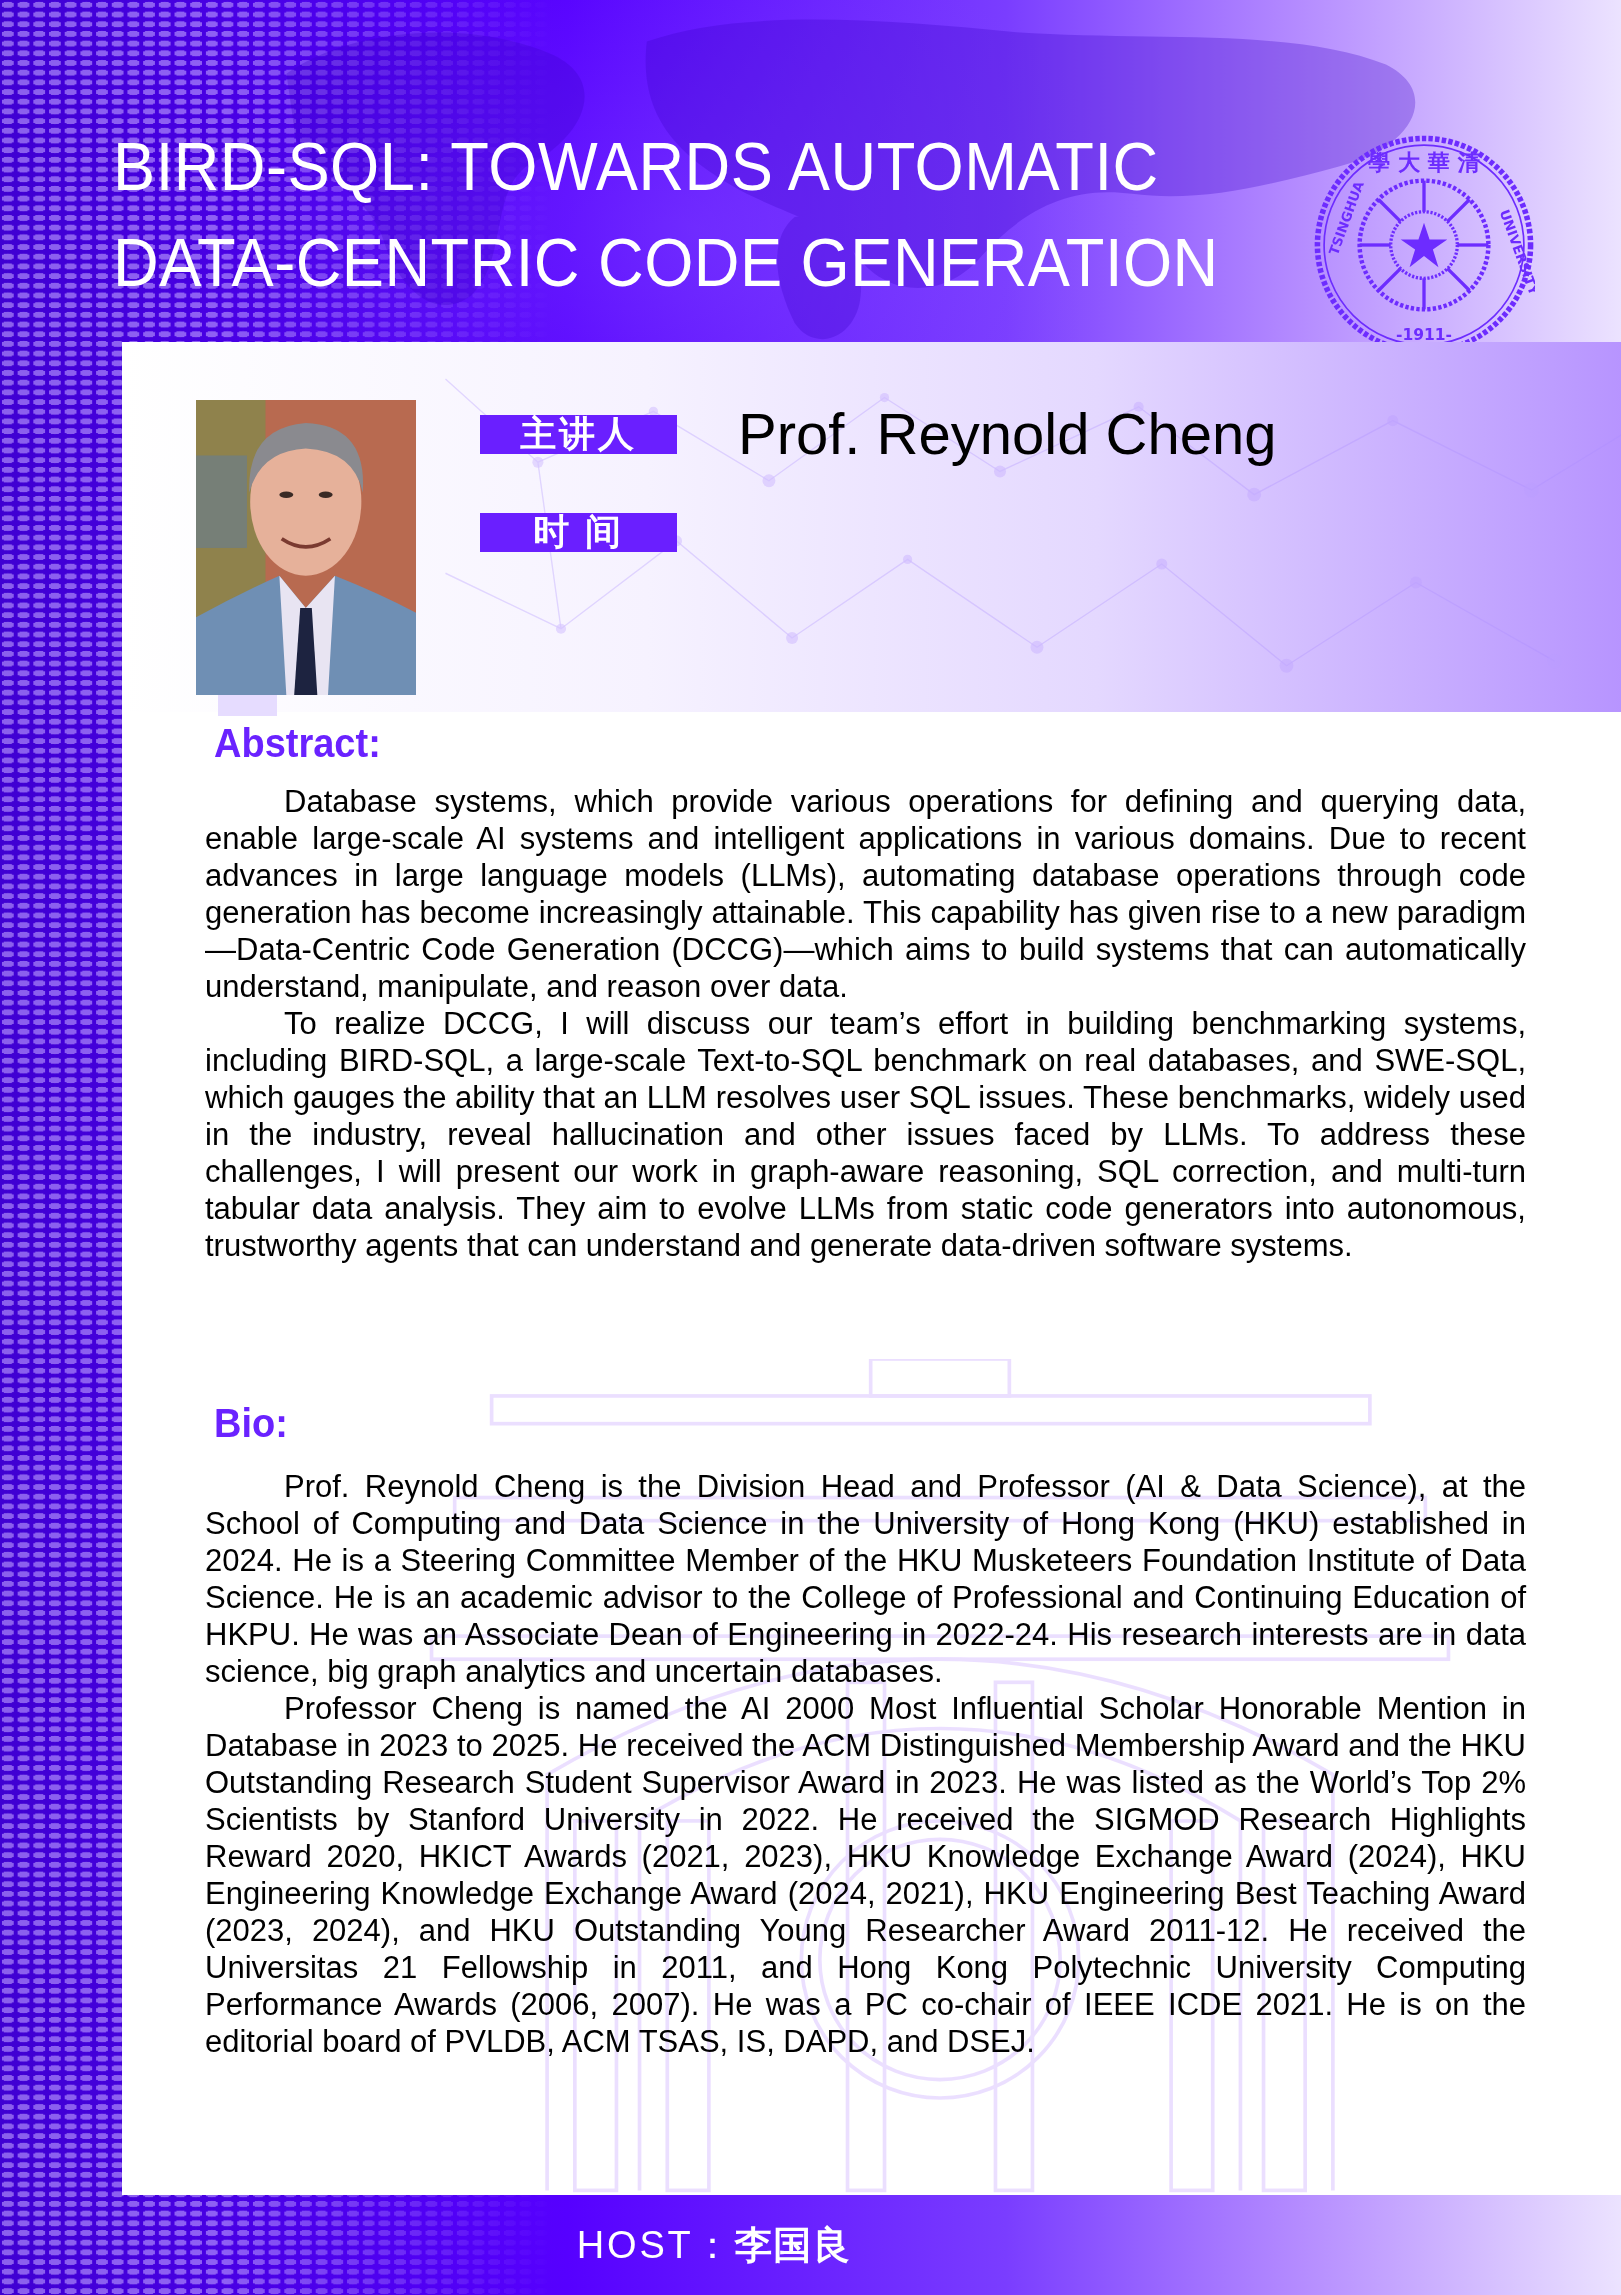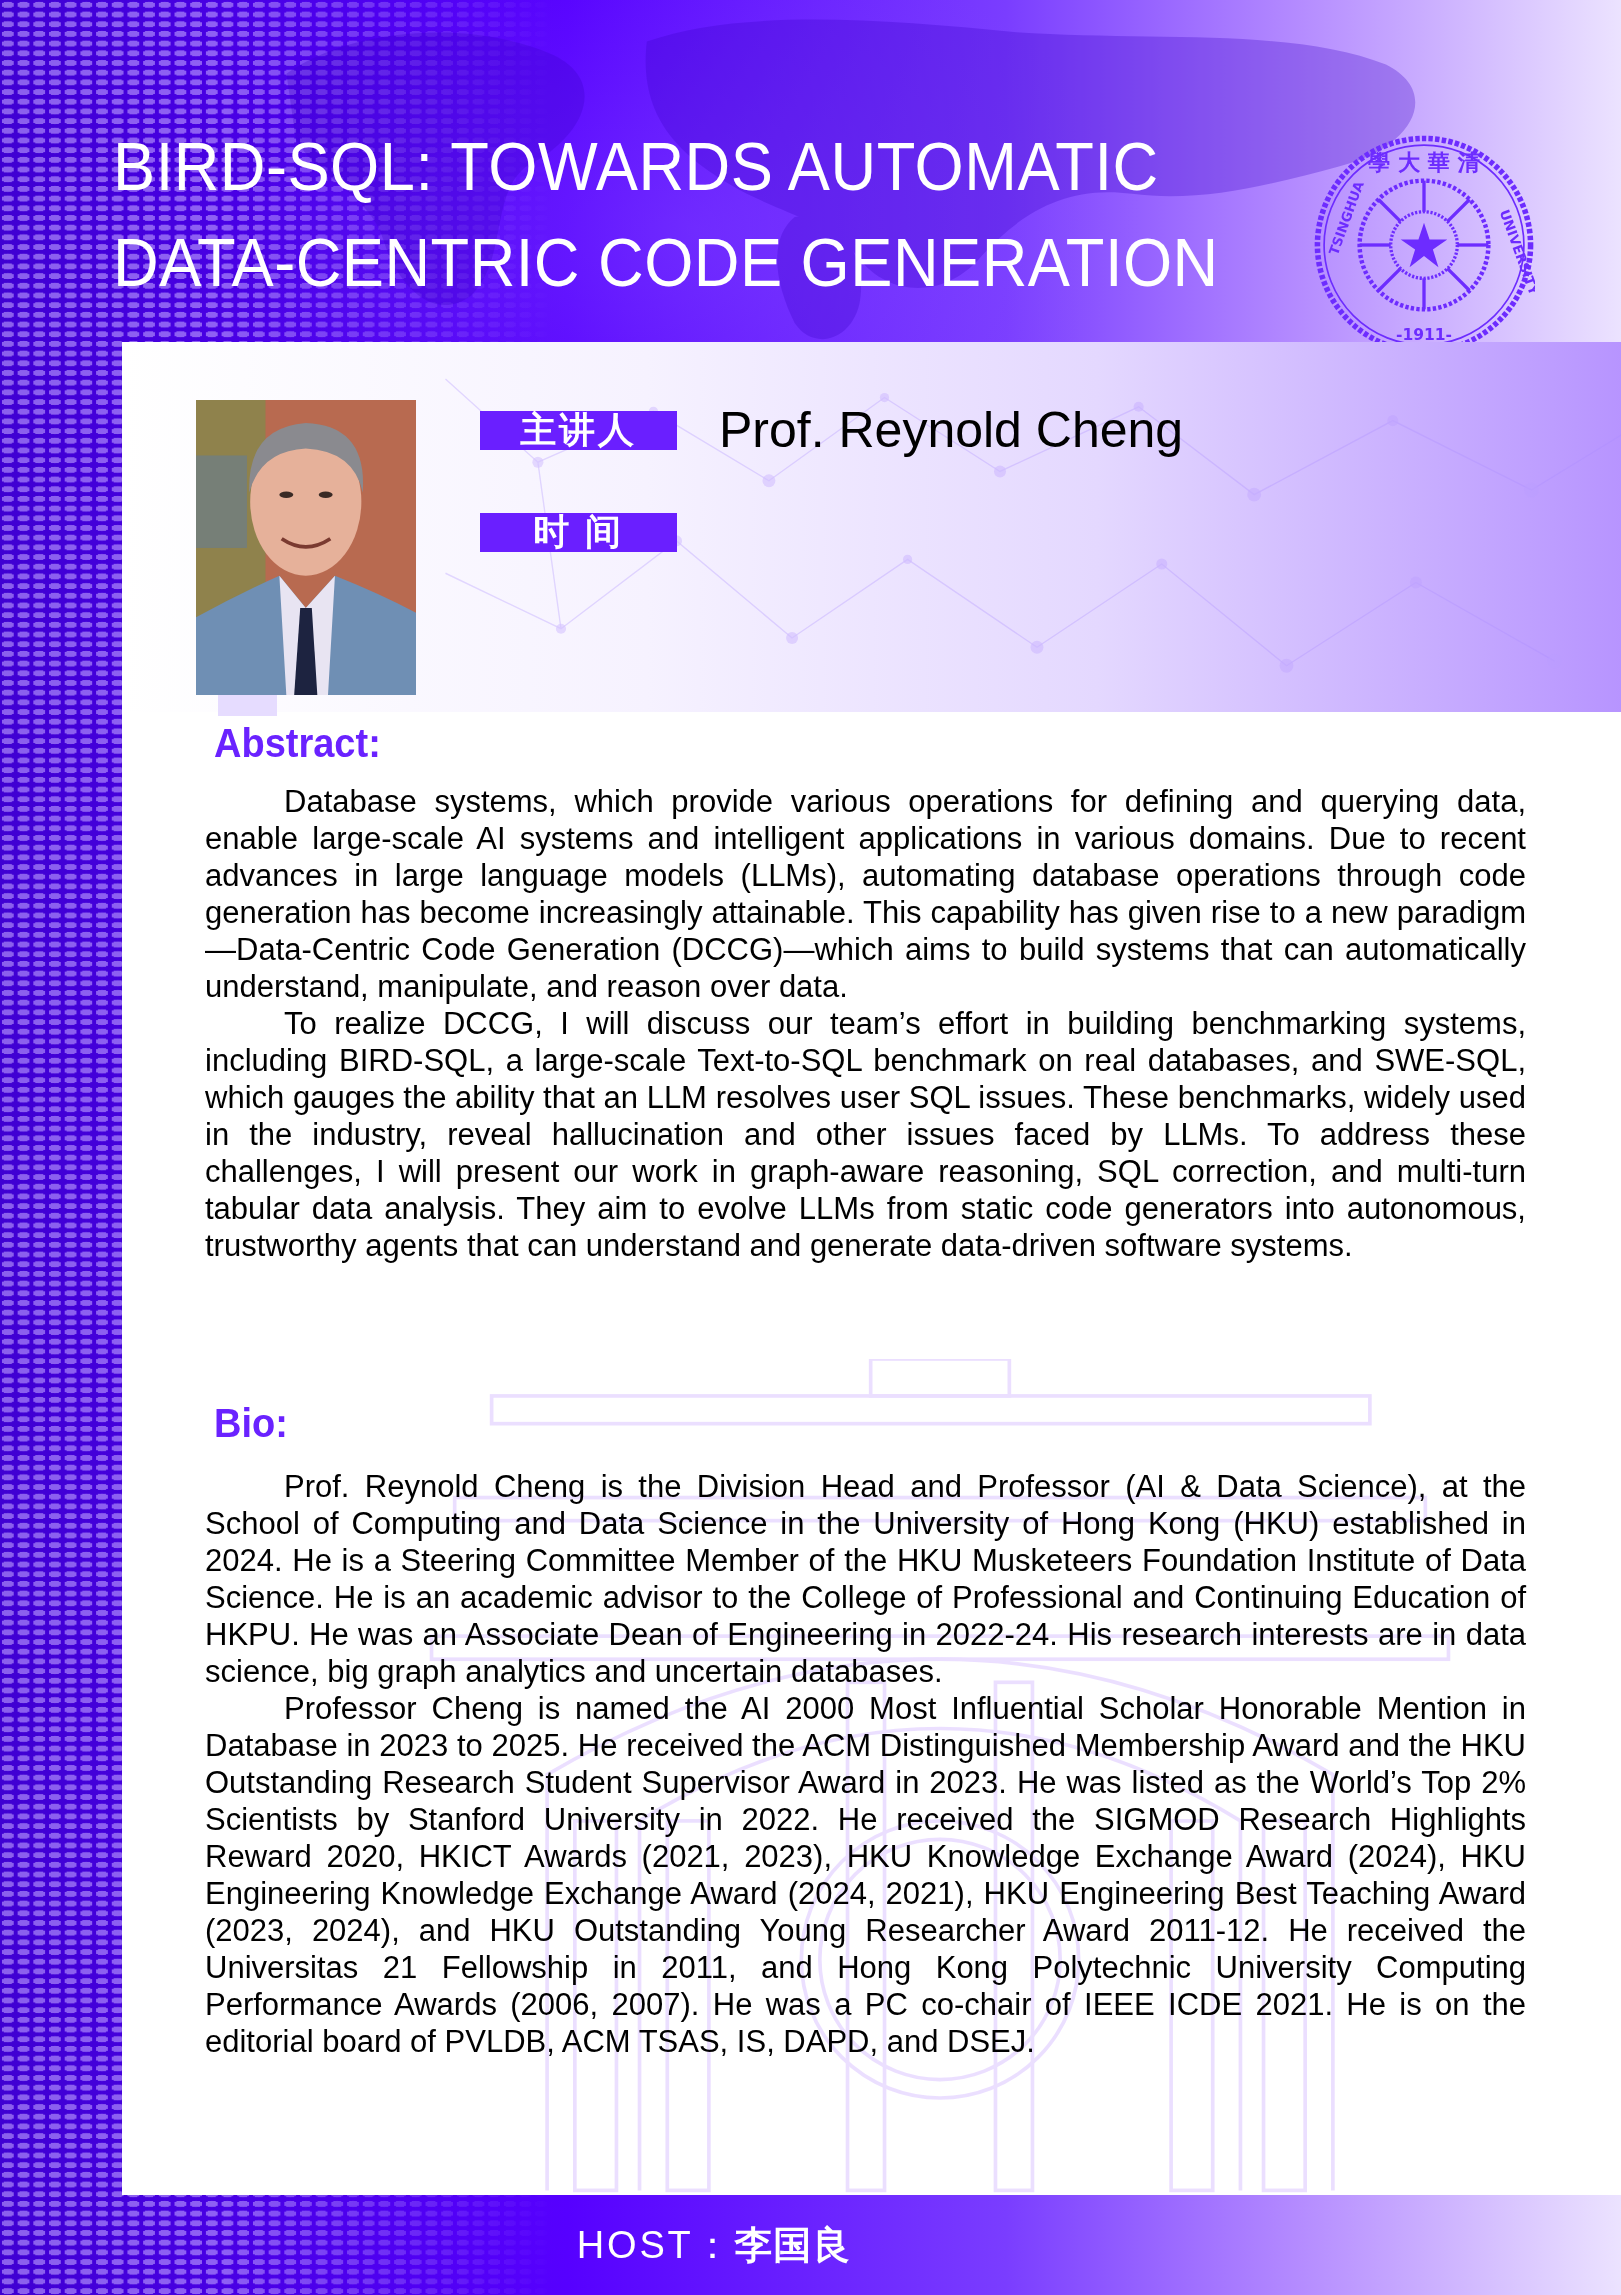--- a/index.html
+++ b/index.html
@@ -50,21 +50,21 @@
   .photo { position:absolute; left:74px; top:58px; width:220px; height:295px; overflow:hidden; background:#b76b52; }
   .photo svg { width:100%; height:100%; display:block; }
   .photo-tab { position:absolute; left:96px; top:353px; width:59px; height:21px; background:#e6dcff; }
 
   .info-row { position:absolute; left:358px; display:flex; align-items:center; }
   .info-label {
     width:197px; height:39px; background:#6a1fff; color:#fff;
     font-weight:700; font-size:36px; display:flex; align-items:center; justify-content:center;
     letter-spacing:2.8px;
   }
-  .info-value { margin-left:42px; color:#000; font-size:50px; line-height:1; white-space:nowrap; }
+  .info-value { margin-left:61px; color:#000; font-size:58px; line-height:1; white-space:nowrap; }
   .row1 { top:63px; }
   .row2 { top:171px; }
   .row3 { top:283px; }
 
   .section-head {
     position:absolute; left:92px; margin:0; color:#6a22ff; font-weight:700; font-size:40px;
     transform:scaleX(0.95); transform-origin:left;
   }
   .abstract-head { top:379px; }
   .bio-head { top:1059px; }

